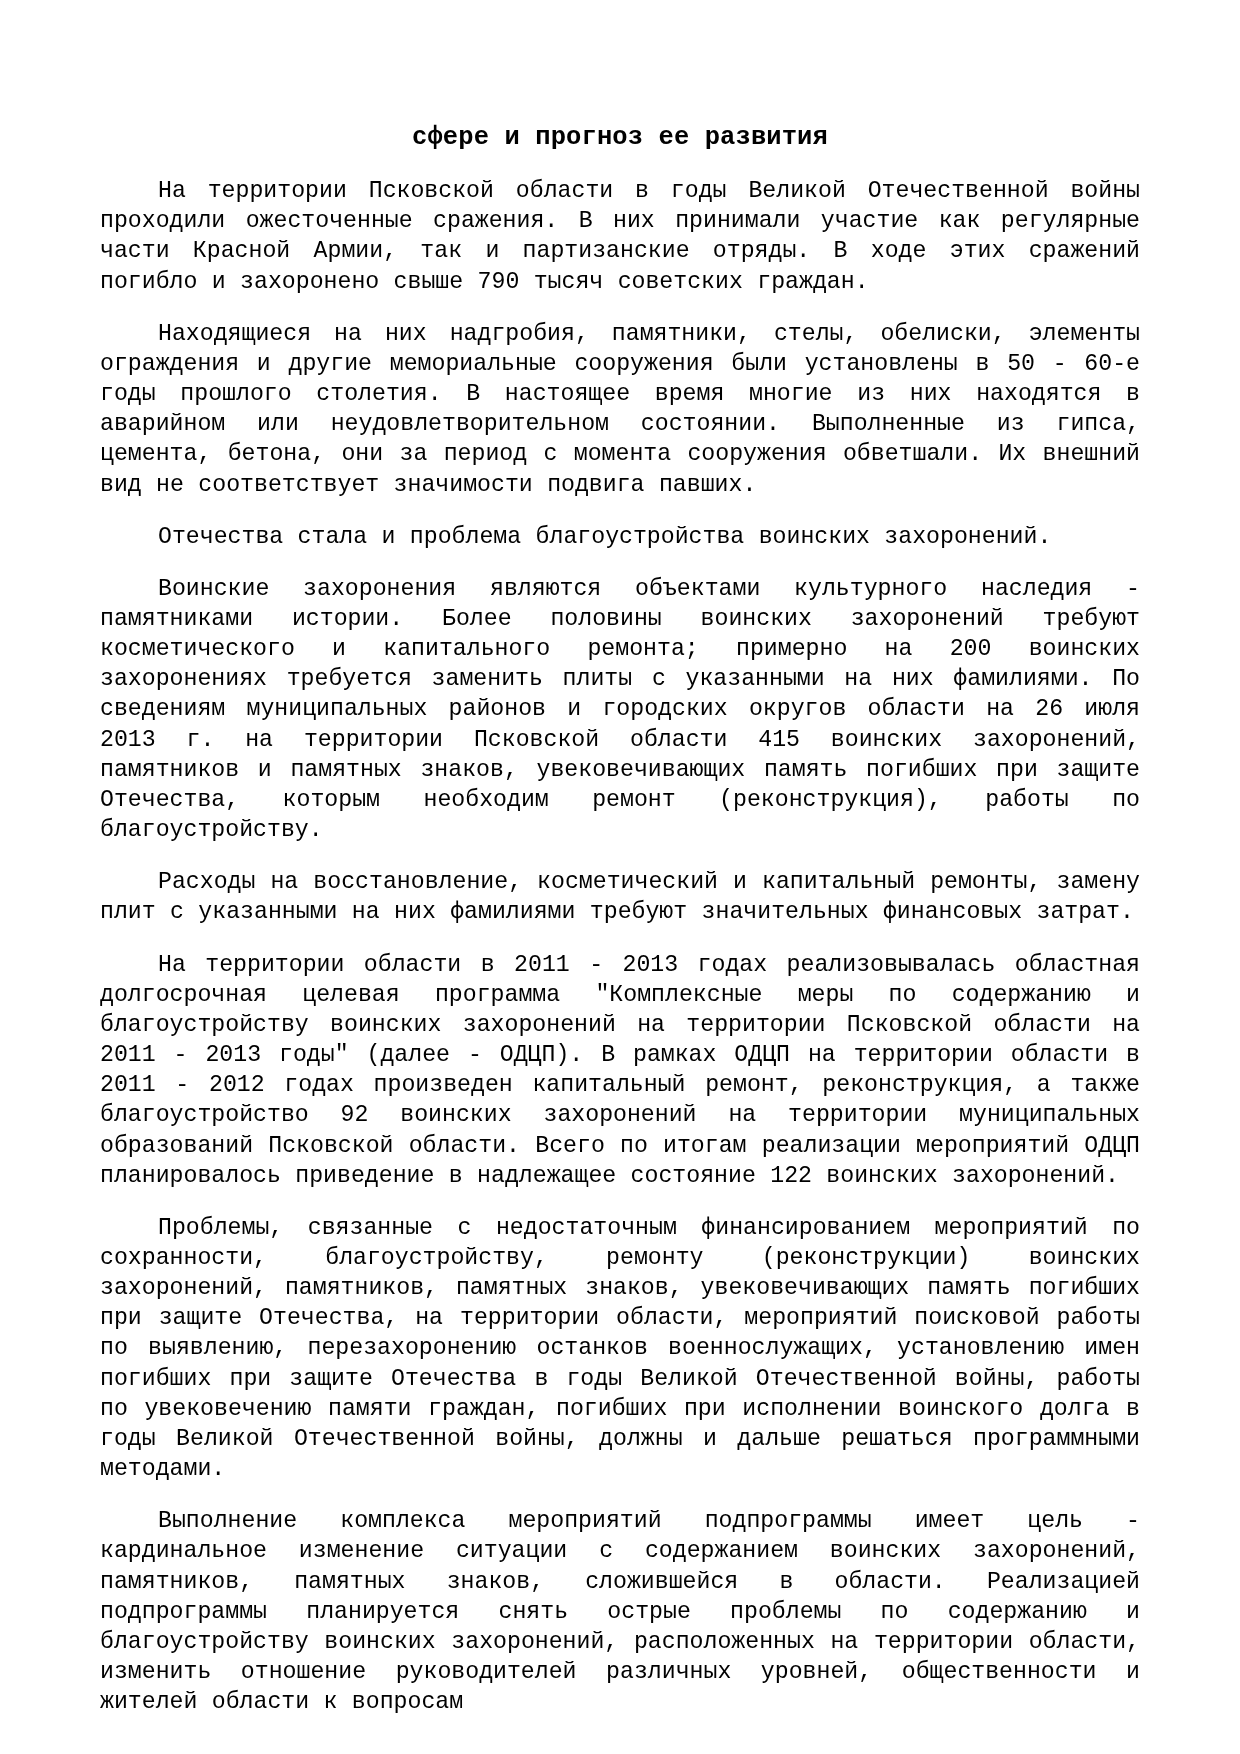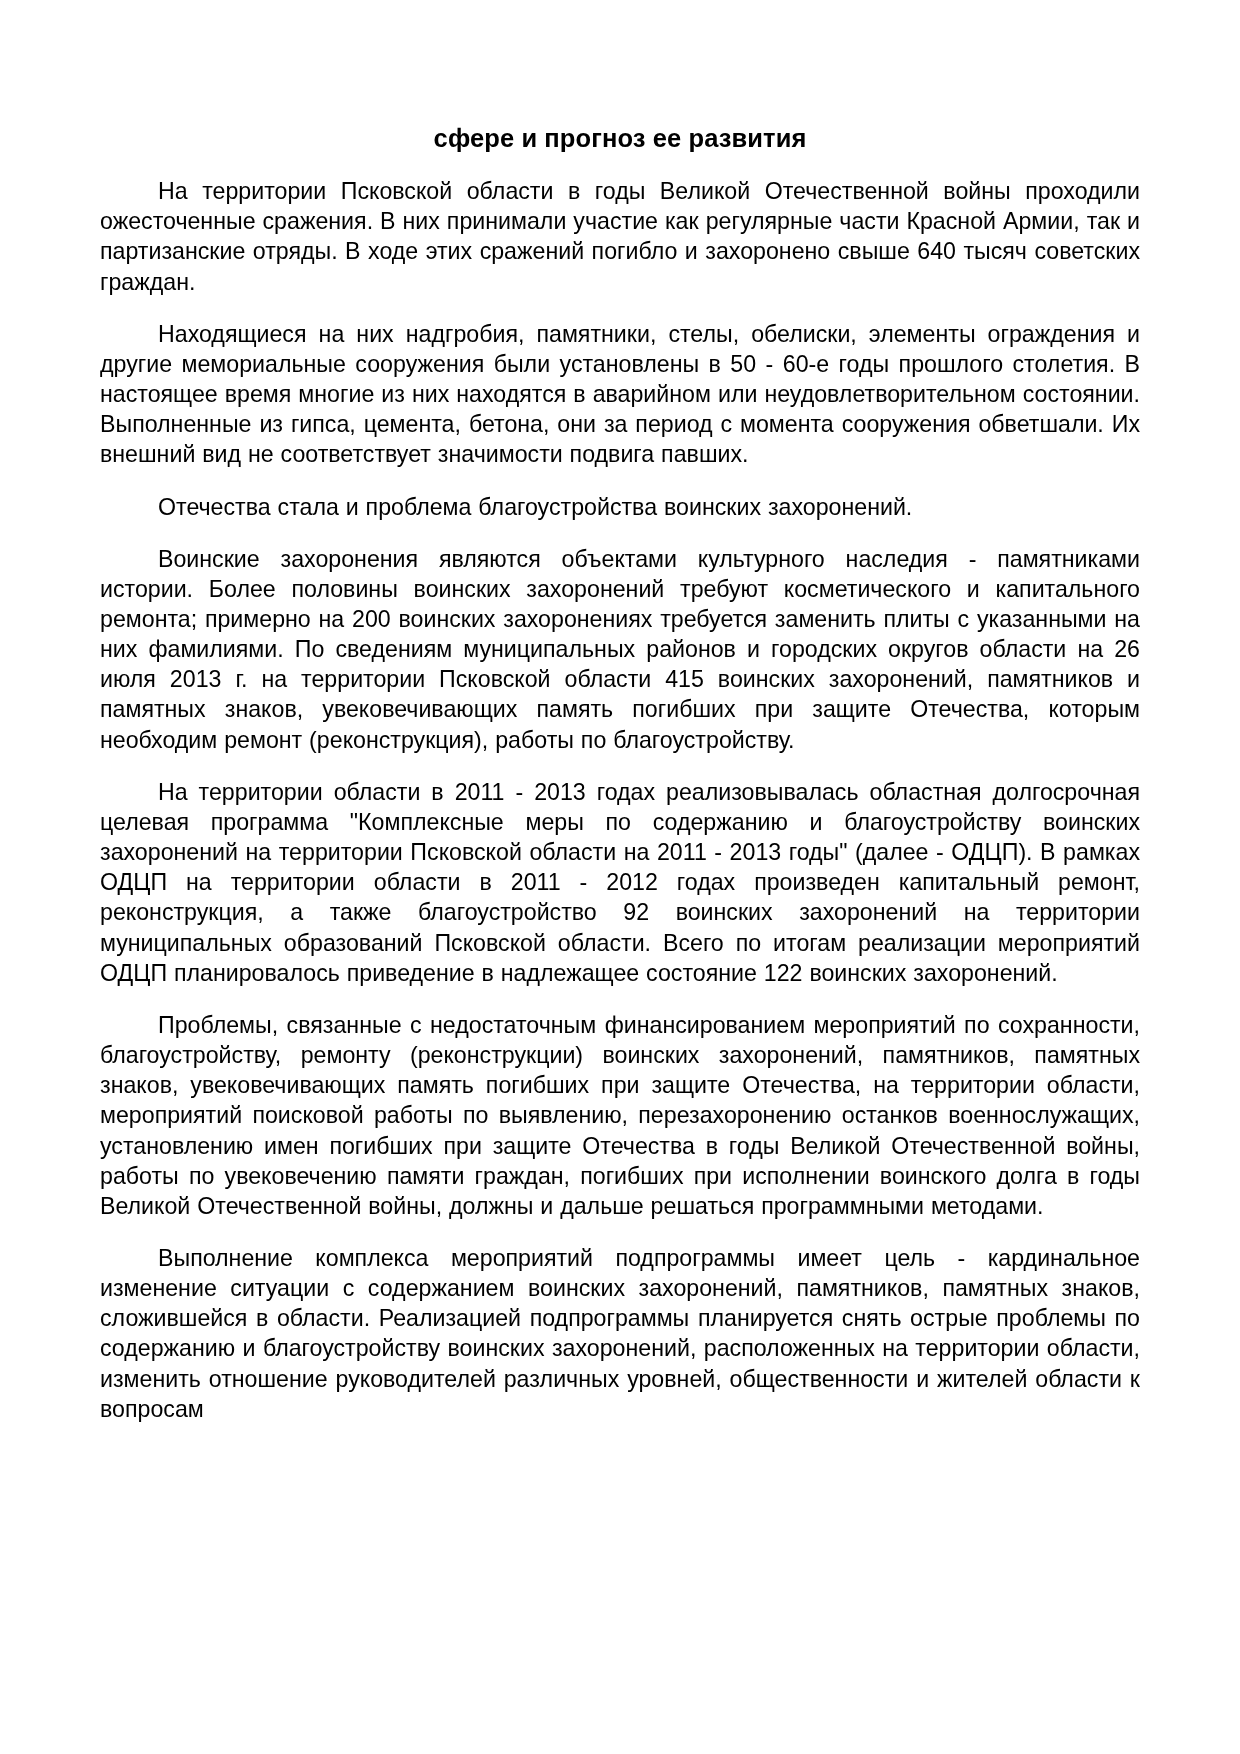--- a/index.html
+++ b/index.html
@@ -9,21 +9,21 @@
     background: #ffffff;
   }
   .page {
     position: relative;
     width: 1240px;
     height: 1754px;
     margin: 0 auto;
     background: #ffffff;
     box-sizing: border-box;
     overflow: hidden;
-    font-family: Liberation Sans, sans-serif;
+    font-family: Liberation Mono, monospace;
     color: #000000;
   }
   .content {
     position: absolute;
     left: 100px;
     top: 122px;
     width: 1040px;
   }
   .doc-title {
     font-size: 25.5px;
@@ -48,29 +48,30 @@
   }
 </style>
 </head>
 <body>
 
 <div class="page">
   <div class="content">
 
     <h1 class="doc-title">сфере и прогноз ее развития</h1>
 
-    <p class="para">На территории Псковской области в годы Великой Отечественной войны проходили ожесточенные сражения. В них принимали участие как регулярные части Красной Армии, так и партизанские отряды. В ходе этих сражений погибло и захоронено свыше 640 тысяч советских граждан.</p>
+    <p class="para">На территории Псковской области в годы Великой Отечественной войны проходили ожесточенные сражения. В них принимали участие как регулярные части Красной Армии, так и партизанские отряды. В ходе этих сражений погибло и захоронено свыше 790 тысяч советских граждан.</p>
 
 
     <p class="para">Находящиеся на них надгробия, памятники, стелы, обелиски, элементы ограждения и другие мемориальные сооружения были установлены в 50 - 60-е годы прошлого столетия. В настоящее время многие из них находятся в аварийном или неудовлетворительном состоянии. Выполненные из гипса, цемента, бетона, они за период с момента сооружения обветшали. Их внешний вид не соответствует значимости подвига павших.</p>
 
     <p class="para">Отечества стала и проблема благоустройства воинских захоронений.</p>
 
     <p class="para">Воинские захоронения являются объектами культурного наследия - памятниками истории. Более половины воинских захоронений требуют косметического и капитального ремонта; примерно на 200 воинских захоронениях требуется заменить плиты с указанными на них фамилиями. По сведениям муниципальных районов и городских округов области на 26 июля 2013 г. на территории Псковской области 415 воинских захоронений, памятников и памятных знаков, увековечивающих память погибших при защите Отечества, которым необходим ремонт (реконструкция), работы по благоустройству.</p>
 
+    <p class="para">Расходы на восстановление, косметический и капитальный ремонты, замену плит с указанными на них фамилиями требуют значительных финансовых затрат.</p>
 
     <p class="para">На территории области в 2011 - 2013 годах реализовывалась областная долгосрочная целевая программа "Комплексные меры по содержанию и благоустройству воинских захоронений на территории Псковской области на 2011 - 2013 годы" (далее - ОДЦП). В рамках ОДЦП на территории области в 2011 - 2012 годах произведен капитальный ремонт, реконструкция, а также благоустройство 92 воинских захоронений на территории муниципальных образований Псковской области. Всего по итогам реализации мероприятий ОДЦП планировалось приведение в надлежащее состояние 122 воинских захоронений.</p>
 
     <p class="para">Проблемы, связанные с недостаточным финансированием мероприятий по сохранности, благоустройству, ремонту (реконструкции) воинских захоронений, памятников, памятных знаков, увековечивающих память погибших при защите Отечества, на территории области, мероприятий поисковой работы по выявлению, перезахоронению останков военнослужащих, установлению имен погибших при защите Отечества в годы Великой Отечественной войны, работы по увековечению памяти граждан, погибших при исполнении воинского долга в годы Великой Отечественной войны, должны и дальше решаться программными методами.</p>
 
     <p class="para">Выполнение комплекса мероприятий подпрограммы имеет цель - кардинальное изменение ситуации с содержанием воинских захоронений, памятников, памятных знаков, сложившейся в области. Реализацией подпрограммы планируется снять острые проблемы по содержанию и благоустройству воинских захоронений, расположенных на территории области, изменить отношение руководителей различных уровней, общественности и жителей области к вопросам</p>
 
   </div>
 </div>
 

